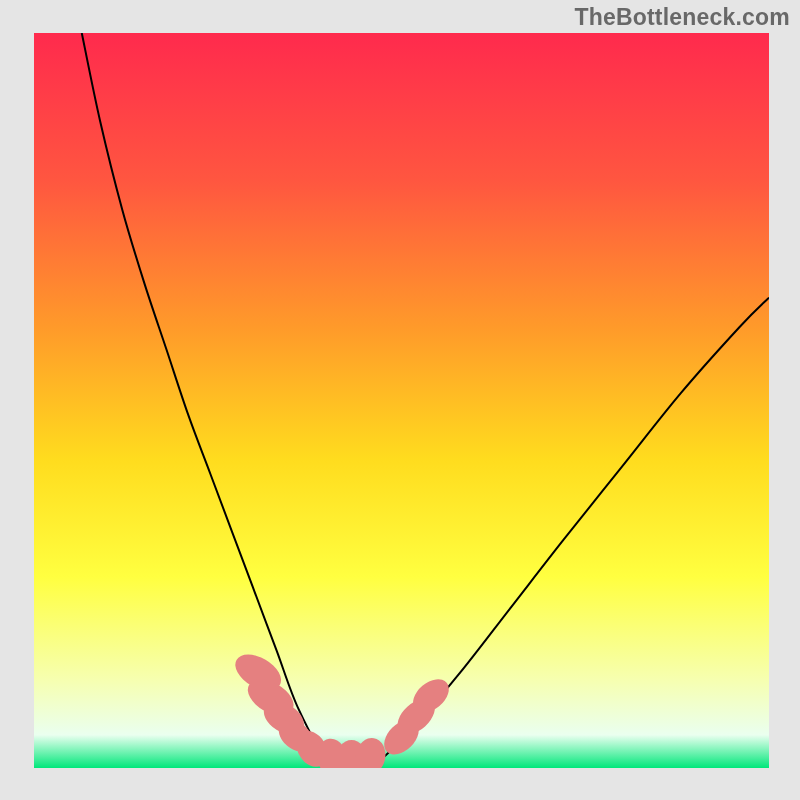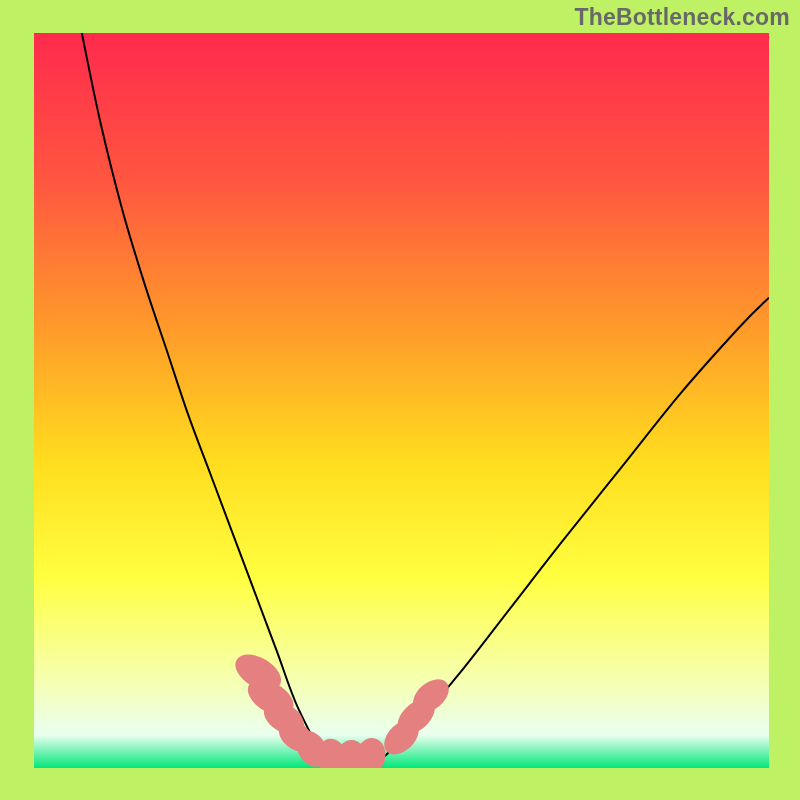--- a/index.html
+++ b/index.html
@@ -8,21 +8,21 @@
     width: 800px;
     height: 800px;
     background: #000000;
     overflow: hidden;
     font-family: Arial, Helvetica, sans-serif;
   }
   .frame {
     position: relative;
     width: 800px;
     height: 800px;
-    background: #bef264;
+    background: #e5e5e5;
   }
   .watermark {
     position: absolute;
     top: 4px;
     right: 10px;
     font-size: 23px;
     font-weight: 600;
     color: #686868;
     font-family: Arial, sans-serif;
     letter-spacing: 0.2px;

